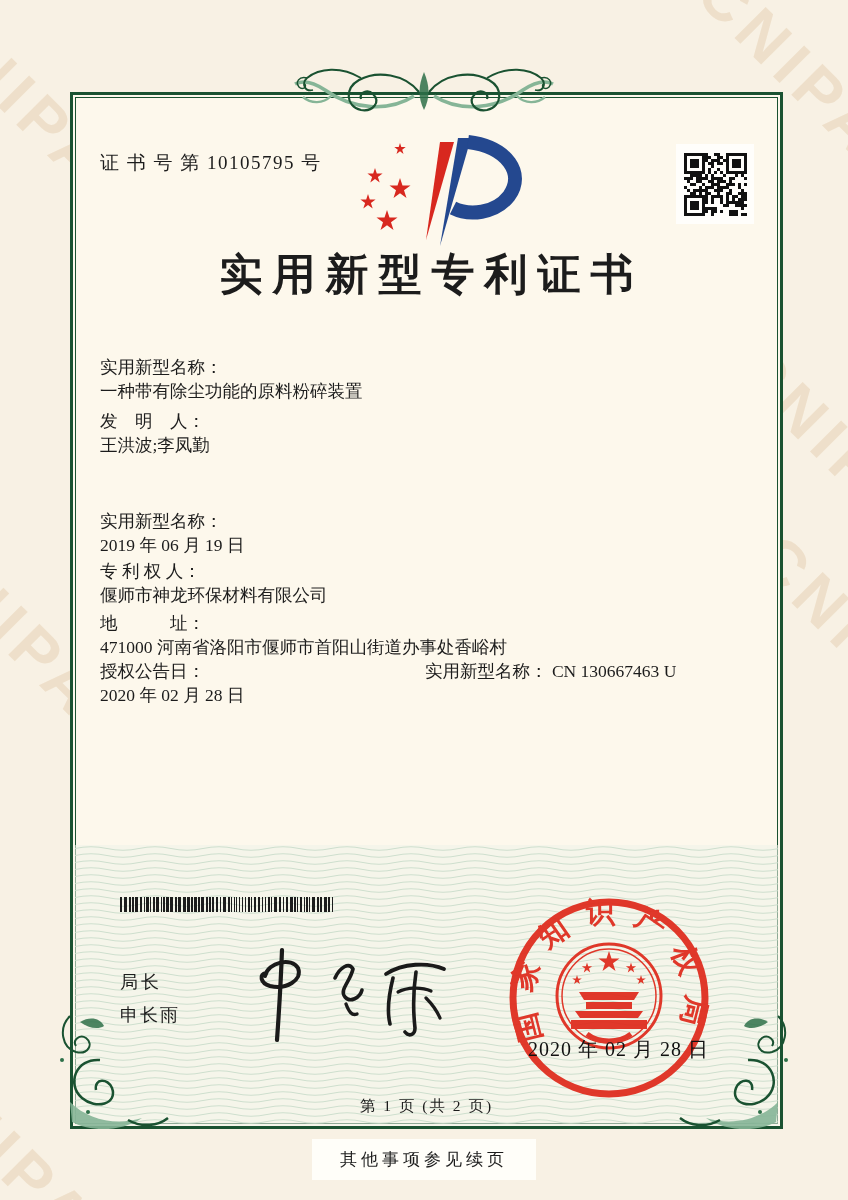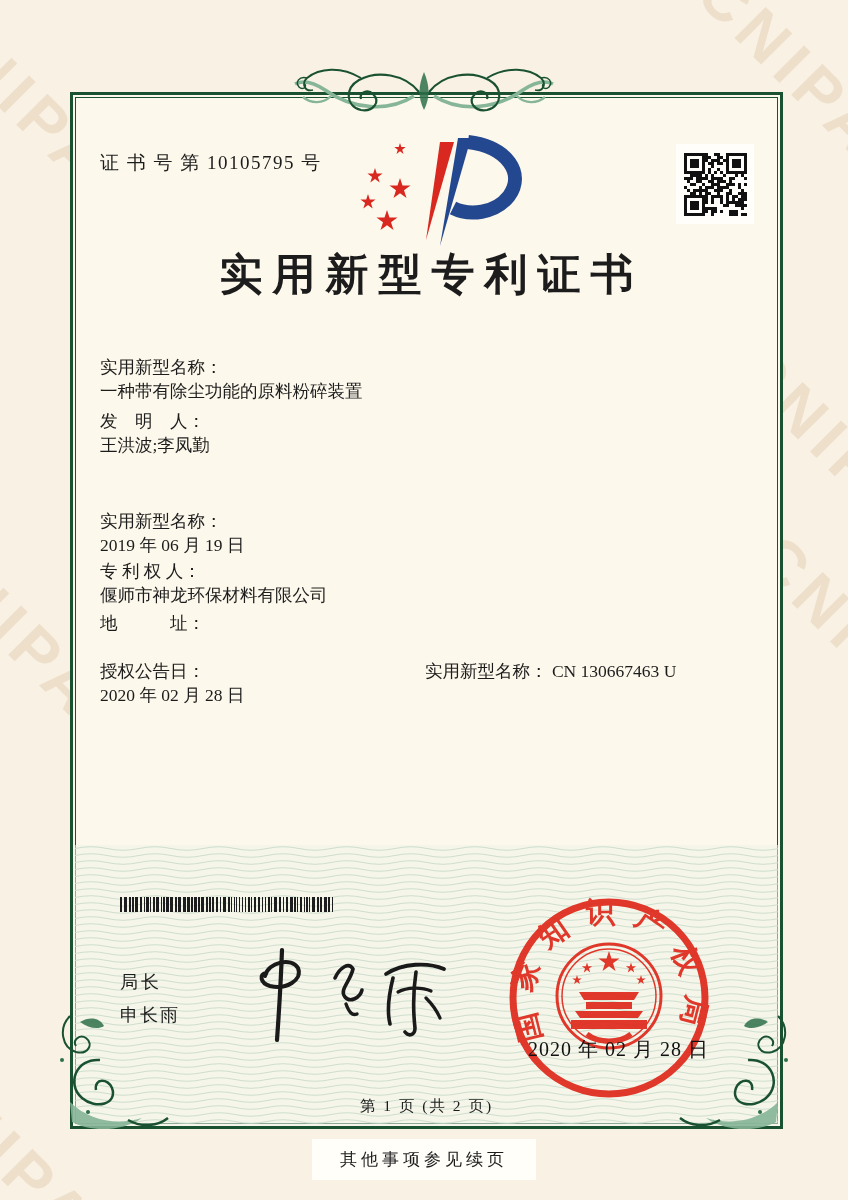--- a/index.html
+++ b/index.html
@@ -377,20 +377,21 @@
   <div class="frow" style="top:509px">
     <span class="flabel">实用新型名称：</span>
     <span class="fvalue">2019 年 06 月 19 日</span>
   </div>
   <div class="frow" style="top:559px">
     <span class="flabel">专 利 权 人：</span>
     <span class="fvalue">偃师市神龙环保材料有限公司</span>
   </div>
   <div class="frow" style="top:611px">
     <span class="flabel">地　　　址：</span>
+    <span class="fvalue">471000 河南省洛阳市偃师市首阳山街道办事处香峪村</span>
   </div>
   <div class="frow" style="top:659px">
     <span class="flabel">授权公告日：</span>
     <span class="fvalue">2020 年 02 月 28 日</span>
   </div>
   <div class="frow-plain" style="left:425px;top:659px">
     <span>实用新型名称：</span>
     <span>CN 130667463 U</span>
   </div>
 

